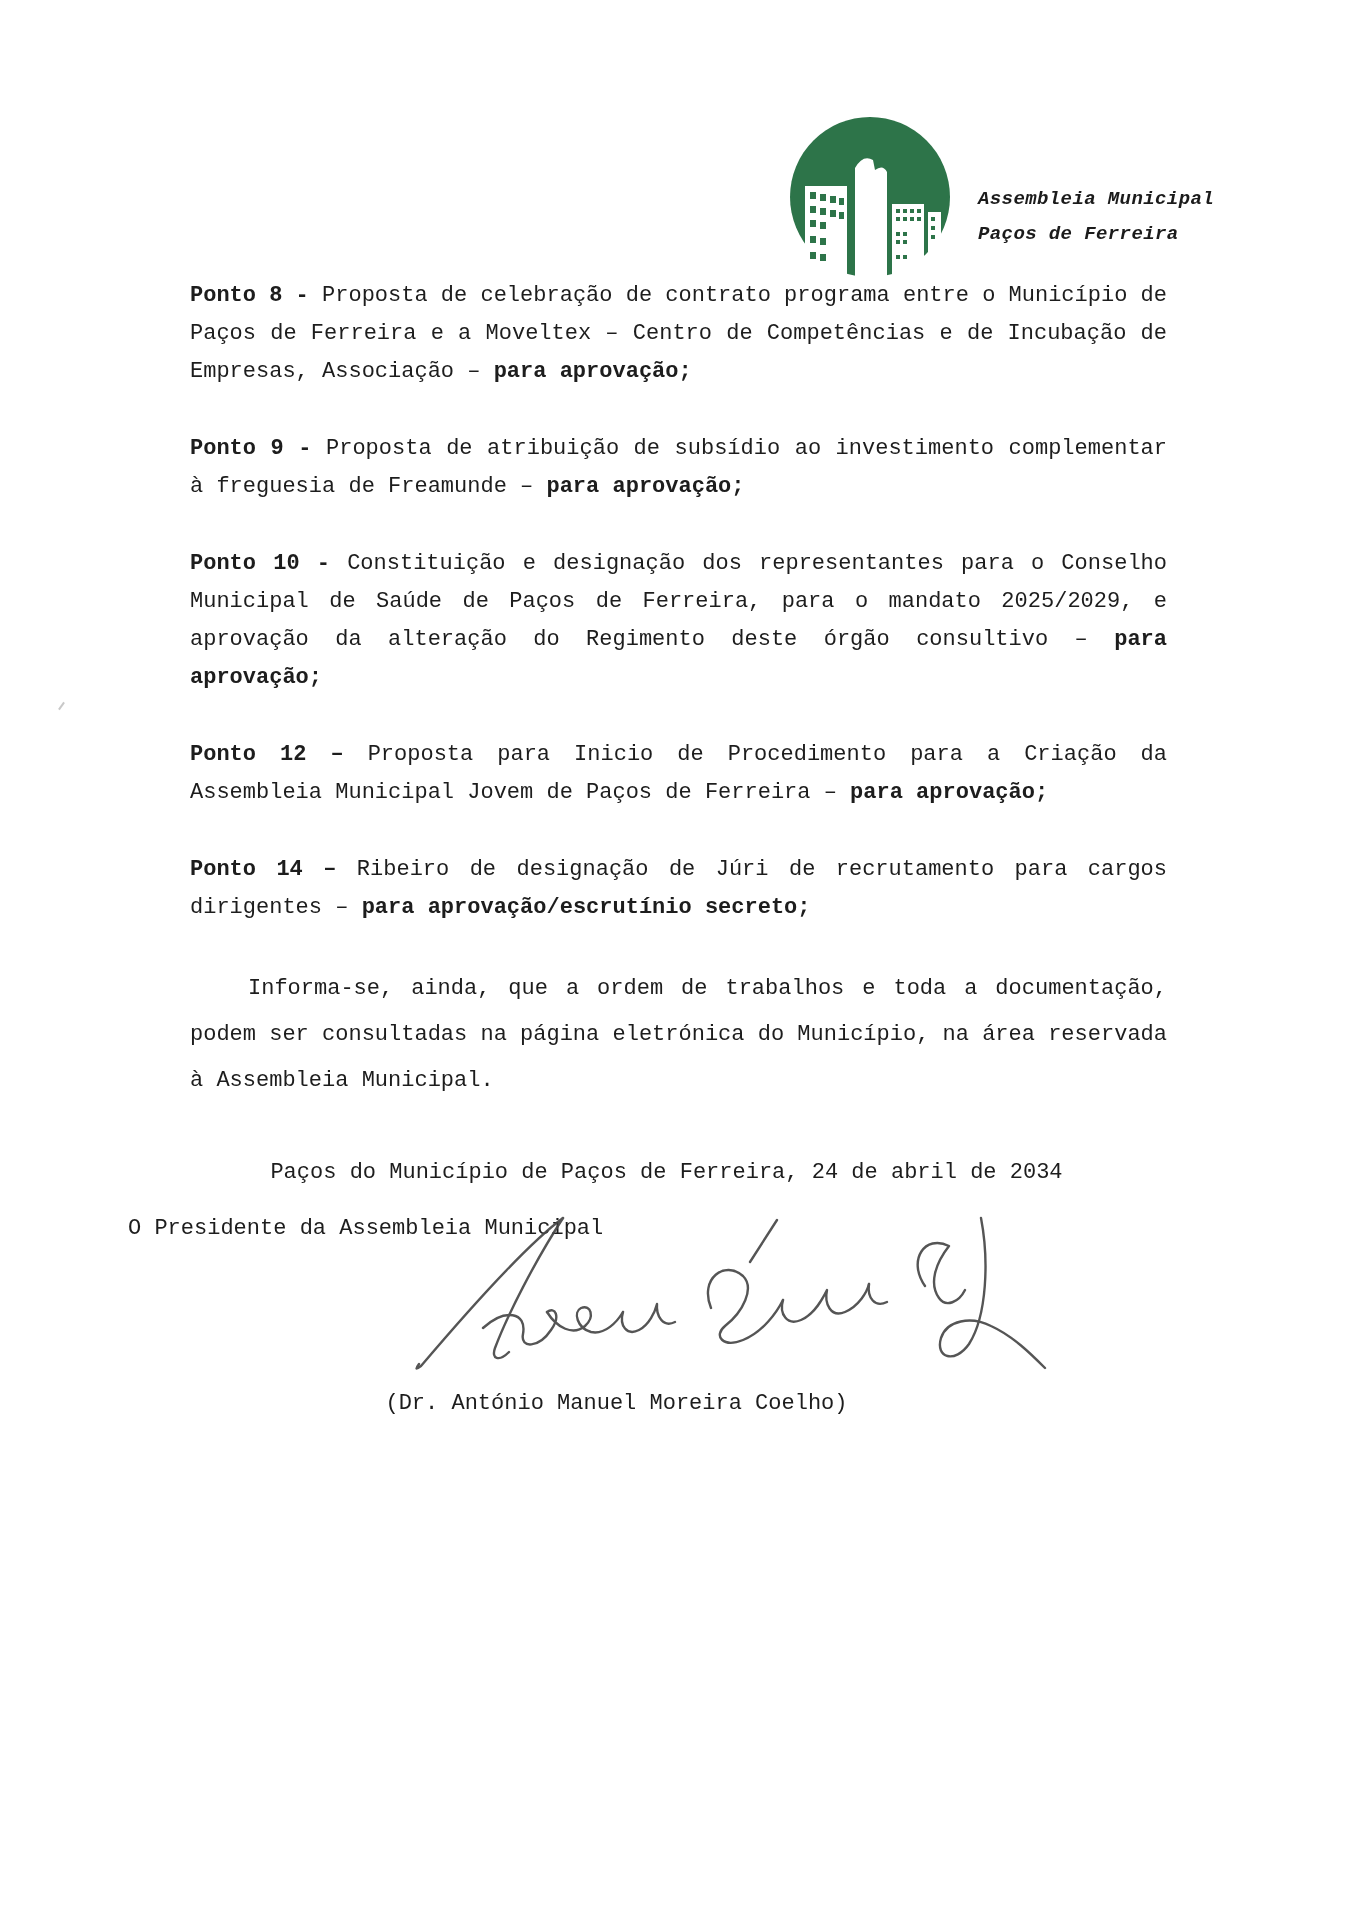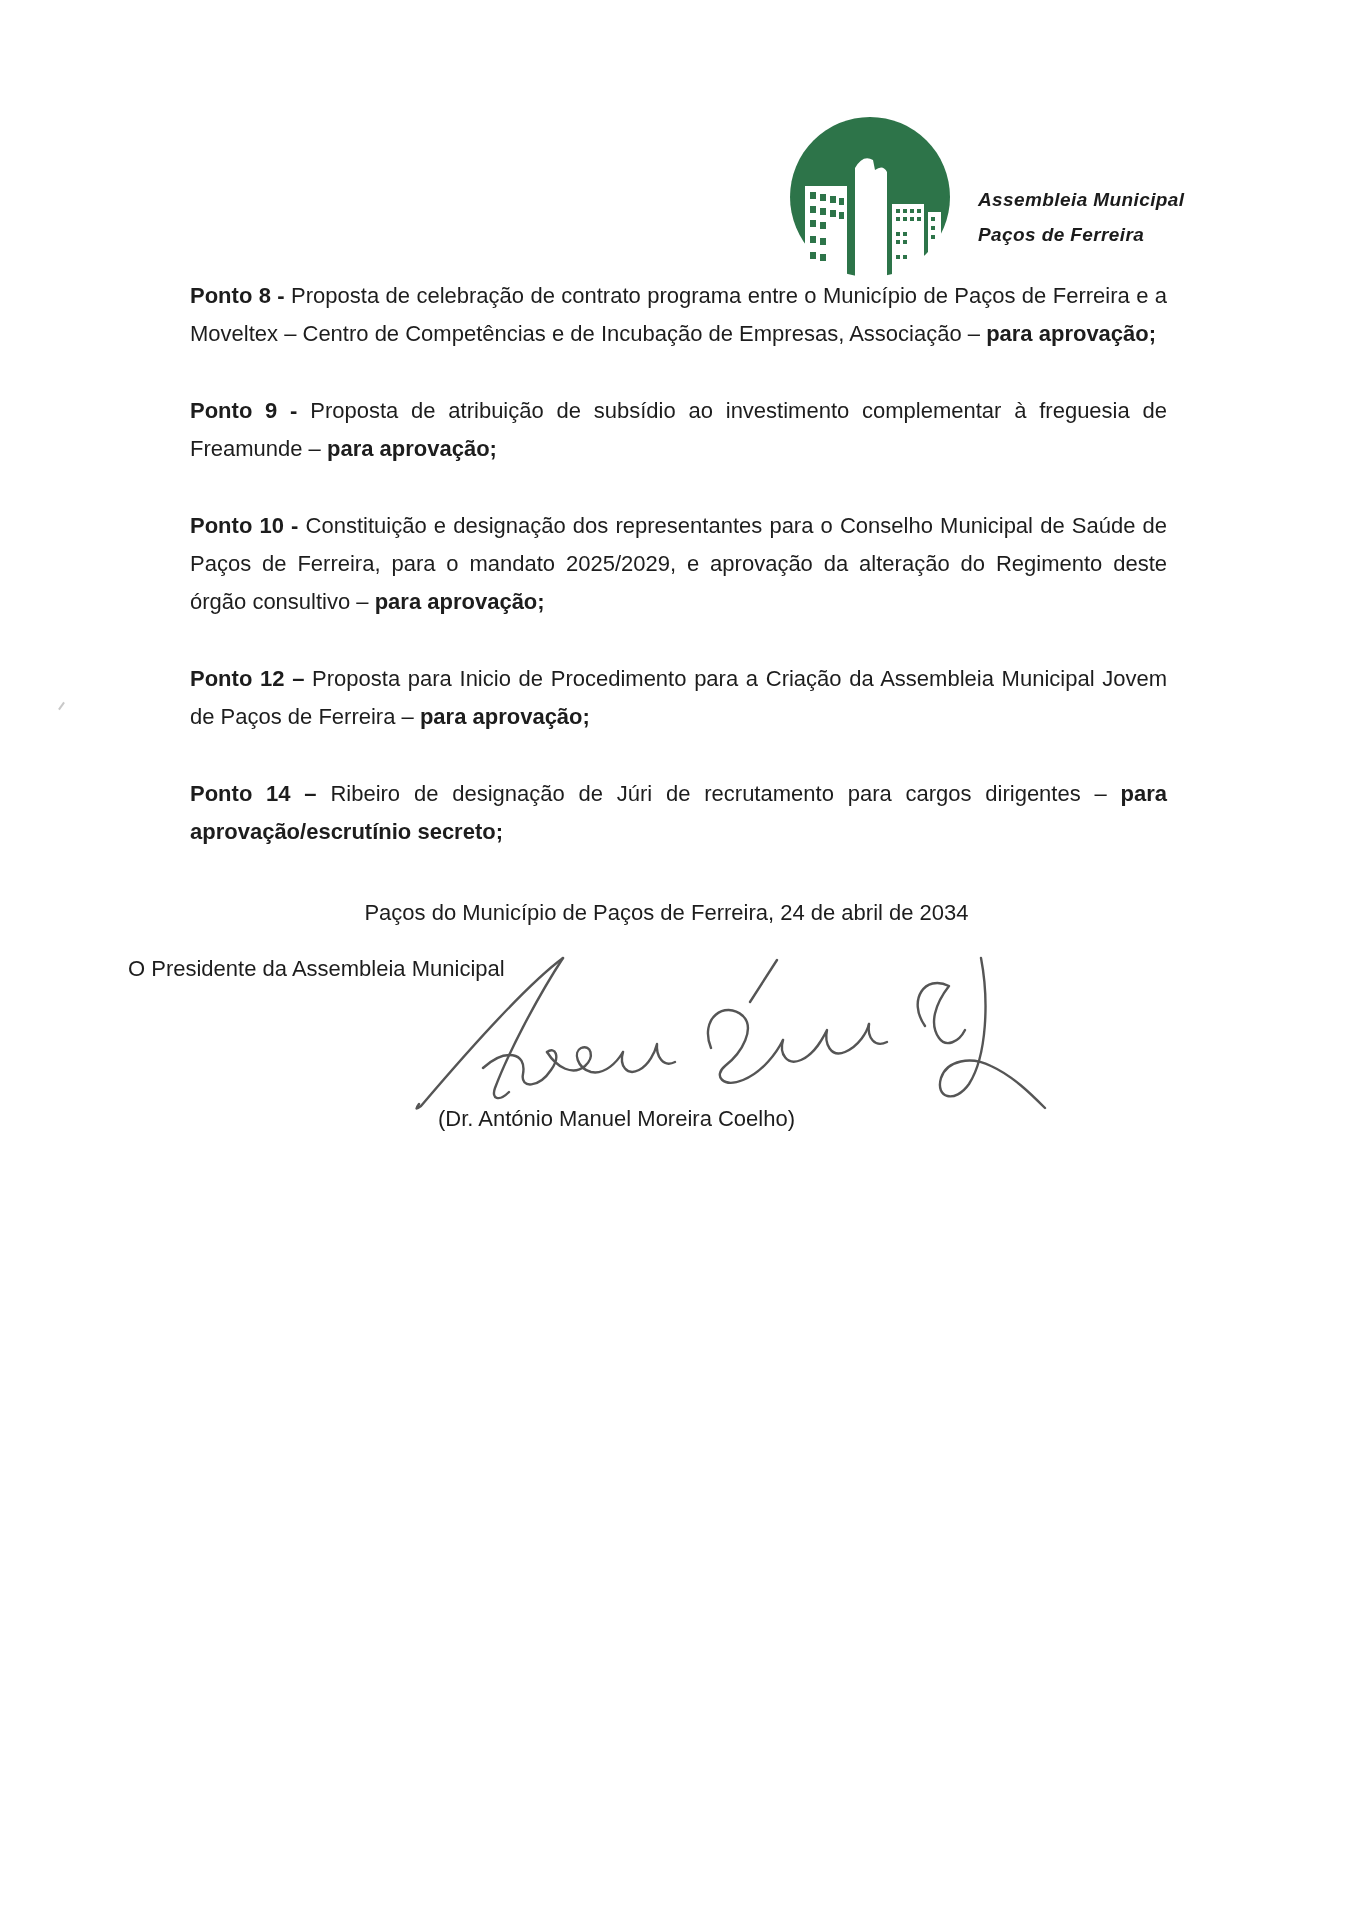--- a/index.html
+++ b/index.html
@@ -2,21 +2,21 @@
 <html lang="pt"><head>
 <meta charset="utf-8">
 <style>
   * { margin:0; padding:0; box-sizing:border-box; }
   html,body { background:#ffffff; }
   .page {
     position:relative;
     width:1357px; height:1920px;
     margin:0 auto;
     background:#ffffff;
-    font-family:Liberation Sans, sans-serif;
+    font-family:Liberation Mono, monospace;
     color:#1d1d1d;
     overflow:hidden;
   }
 
   
   .logo { position:absolute; left:789px; top:116px; }
   .org {
     position:absolute; left:978px; top:182px;
     font-style:italic; font-weight:bold;
     font-size:19px; line-height:35px;
@@ -44,21 +44,21 @@
   }
 
   
   .sig-area { position:relative; height:240px; }
   .signer-title {
     font-size:22px; line-height:46px;
     transform:translateX(-62px);
   }
   .signature-svg { position:absolute; left:205px; top:10px; }
   .signer-name {
-    position:absolute; top:156px; left:0; width:100%;
+    position:absolute; top:181px; left:0; width:100%;
     font-size:22px; line-height:34px;
     text-align:center; transform:translateX(-62px);
   }
 
   
   .speck {
     position:absolute; left:-133px; top:428px;
     width:9px; height:2px;
     background:#9a9a9a;
     transform:rotate(-55deg);
@@ -132,20 +132,21 @@
     <p class="ponto"><strong>Ponto 9 - </strong><span>Proposta de atribuição de subsídio ao investimento complementar à freguesia de Freamunde – </span><strong>para aprovação;</strong></p>
 
     <p class="ponto"><strong>Ponto 10 - </strong><span>Constituição e designação dos representantes para o Conselho Municipal de Saúde de Paços de Ferreira, para o mandato 2025/2029, e aprovação da alteração do Regimento deste órgão consultivo – </span><strong>para aprovação;</strong></p>
 
 
     <p class="ponto"><strong>Ponto 12 – </strong><span>Proposta para Inicio de Procedimento para a Criação da Assembleia Municipal Jovem de Paços de Ferreira – </span><strong>para aprovação;</strong></p>
 
 
     <p class="ponto"><strong>Ponto 14 – </strong><span>Ribeiro de designação de Júri de recrutamento para cargos dirigentes – </span><strong>para aprovação/escrutínio secreto;</strong></p>
 
+    <p class="closing">Informa-se, ainda, que a ordem de trabalhos e toda a documentação, podem ser consultadas na página eletrónica do Município, na área reservada à Assembleia Municipal.</p>
 
     <p class="dateline">Paços do Município de Paços de Ferreira, 24 de abril de 2034</p>
 
     <div class="sig-area">
       <p class="signer-title">O Presidente da Assembleia Municipal</p>
 
       <svg class="signature-svg" width="660" height="165" viewBox="0 0 660 165" fill="none" aria-hidden="true">
         <g stroke="#474747" stroke-width="2.4" stroke-linecap="round" stroke-linejoin="round" opacity="0.92">
 
           <path d="M382,4 L355,46"></path>

